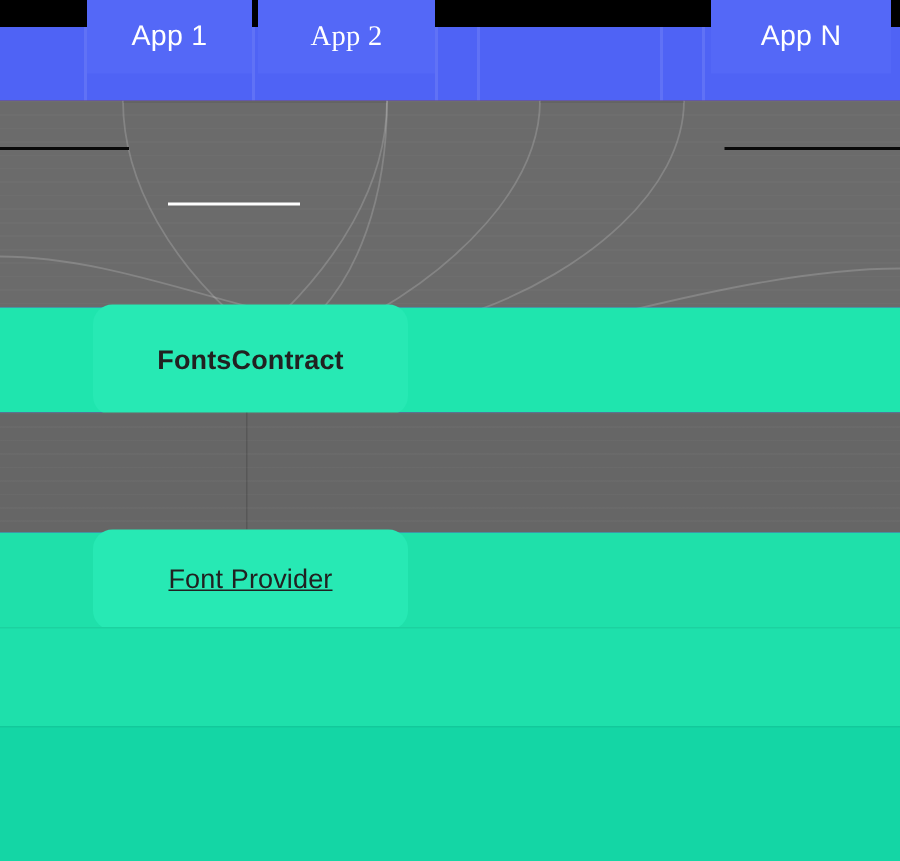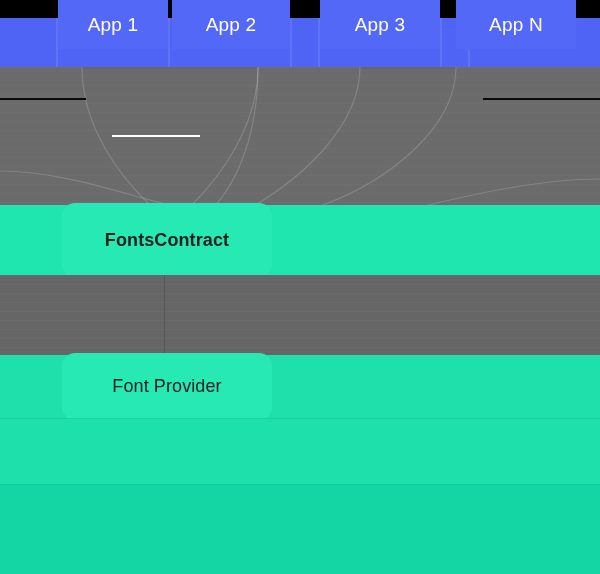--- a/index.html
+++ b/index.html
@@ -31,23 +31,23 @@
   .app-chip{
     position:absolute;top:0;height:49px;
     background:#5468f7;
     display:flex;align-items:center;justify-content:center;
     color:#ffffff;
     font-size:19px;
     letter-spacing:.2px;
     box-sizing:border-box;
   }
   .app-chip.c0{left:58px;width:110px;}
-  .app-chip.c1{left:172px;width:118px;}
+  .app-chip.c1{left:172px;width:118px;font-family:Liberation Serif, serif;}
   .app-chip.c2{left:320px;width:120px;}
-  .app-chip.c3{left:456px;width:120px;}
+  .app-chip.c3{left:474px;width:120px;}
   
   .chip-edge{
     position:absolute;top:18px;height:49px;width:2px;
     background:rgba(255,255,255,.10);
   }
 
   
   .grey-a{
     position:absolute;left:0;top:67px;width:600px;height:138px;
     background:#6b6b6b;
@@ -95,21 +95,21 @@
     left:62px;width:210px;
     border-radius:13px;
     background:#27e9b4;
     display:flex;align-items:center;justify-content:center;
     color:#212121;
     font-size:18px;
     letter-spacing:.1px;
     box-sizing:border-box;
   }
   .node.n-contract{top:203px;height:74px;font-weight:bold;}
-  .node.n-provider{top:353px;height:67px;}
+  .node.n-provider{top:353px;height:67px;text-decoration:underline;}
   .node.n-cache{top:420px;height:62px;}
 
   
   .seam{position:absolute;left:0;width:600px;height:1px;background:rgba(0,0,0,.06);}
 </style>
 </head>
 <body>
 
 <div id="stage">
 
@@ -121,23 +121,20 @@
   <div class="chip-edge" style="left:290px;"></div>
   <div class="chip-edge" style="left:318px;"></div>
   <div class="chip-edge" style="left:440px;"></div>
   <div class="chip-edge" style="left:468px;"></div>
 
   <div class="app-chip c0">
     <span>App 1</span>
   </div>
   <div class="app-chip c1">
     <span>App 2</span>
-  </div>
-  <div class="app-chip c2">
-    <span>App 3</span>
   </div>
   <div class="app-chip c3">
     <span>App N</span>
   </div>
 
   <div class="grey-a">
     <div class="grey-noise"></div>
   </div>
 
   <svg class="arcs" viewBox="0 0 600 140" preserveAspectRatio="none">

